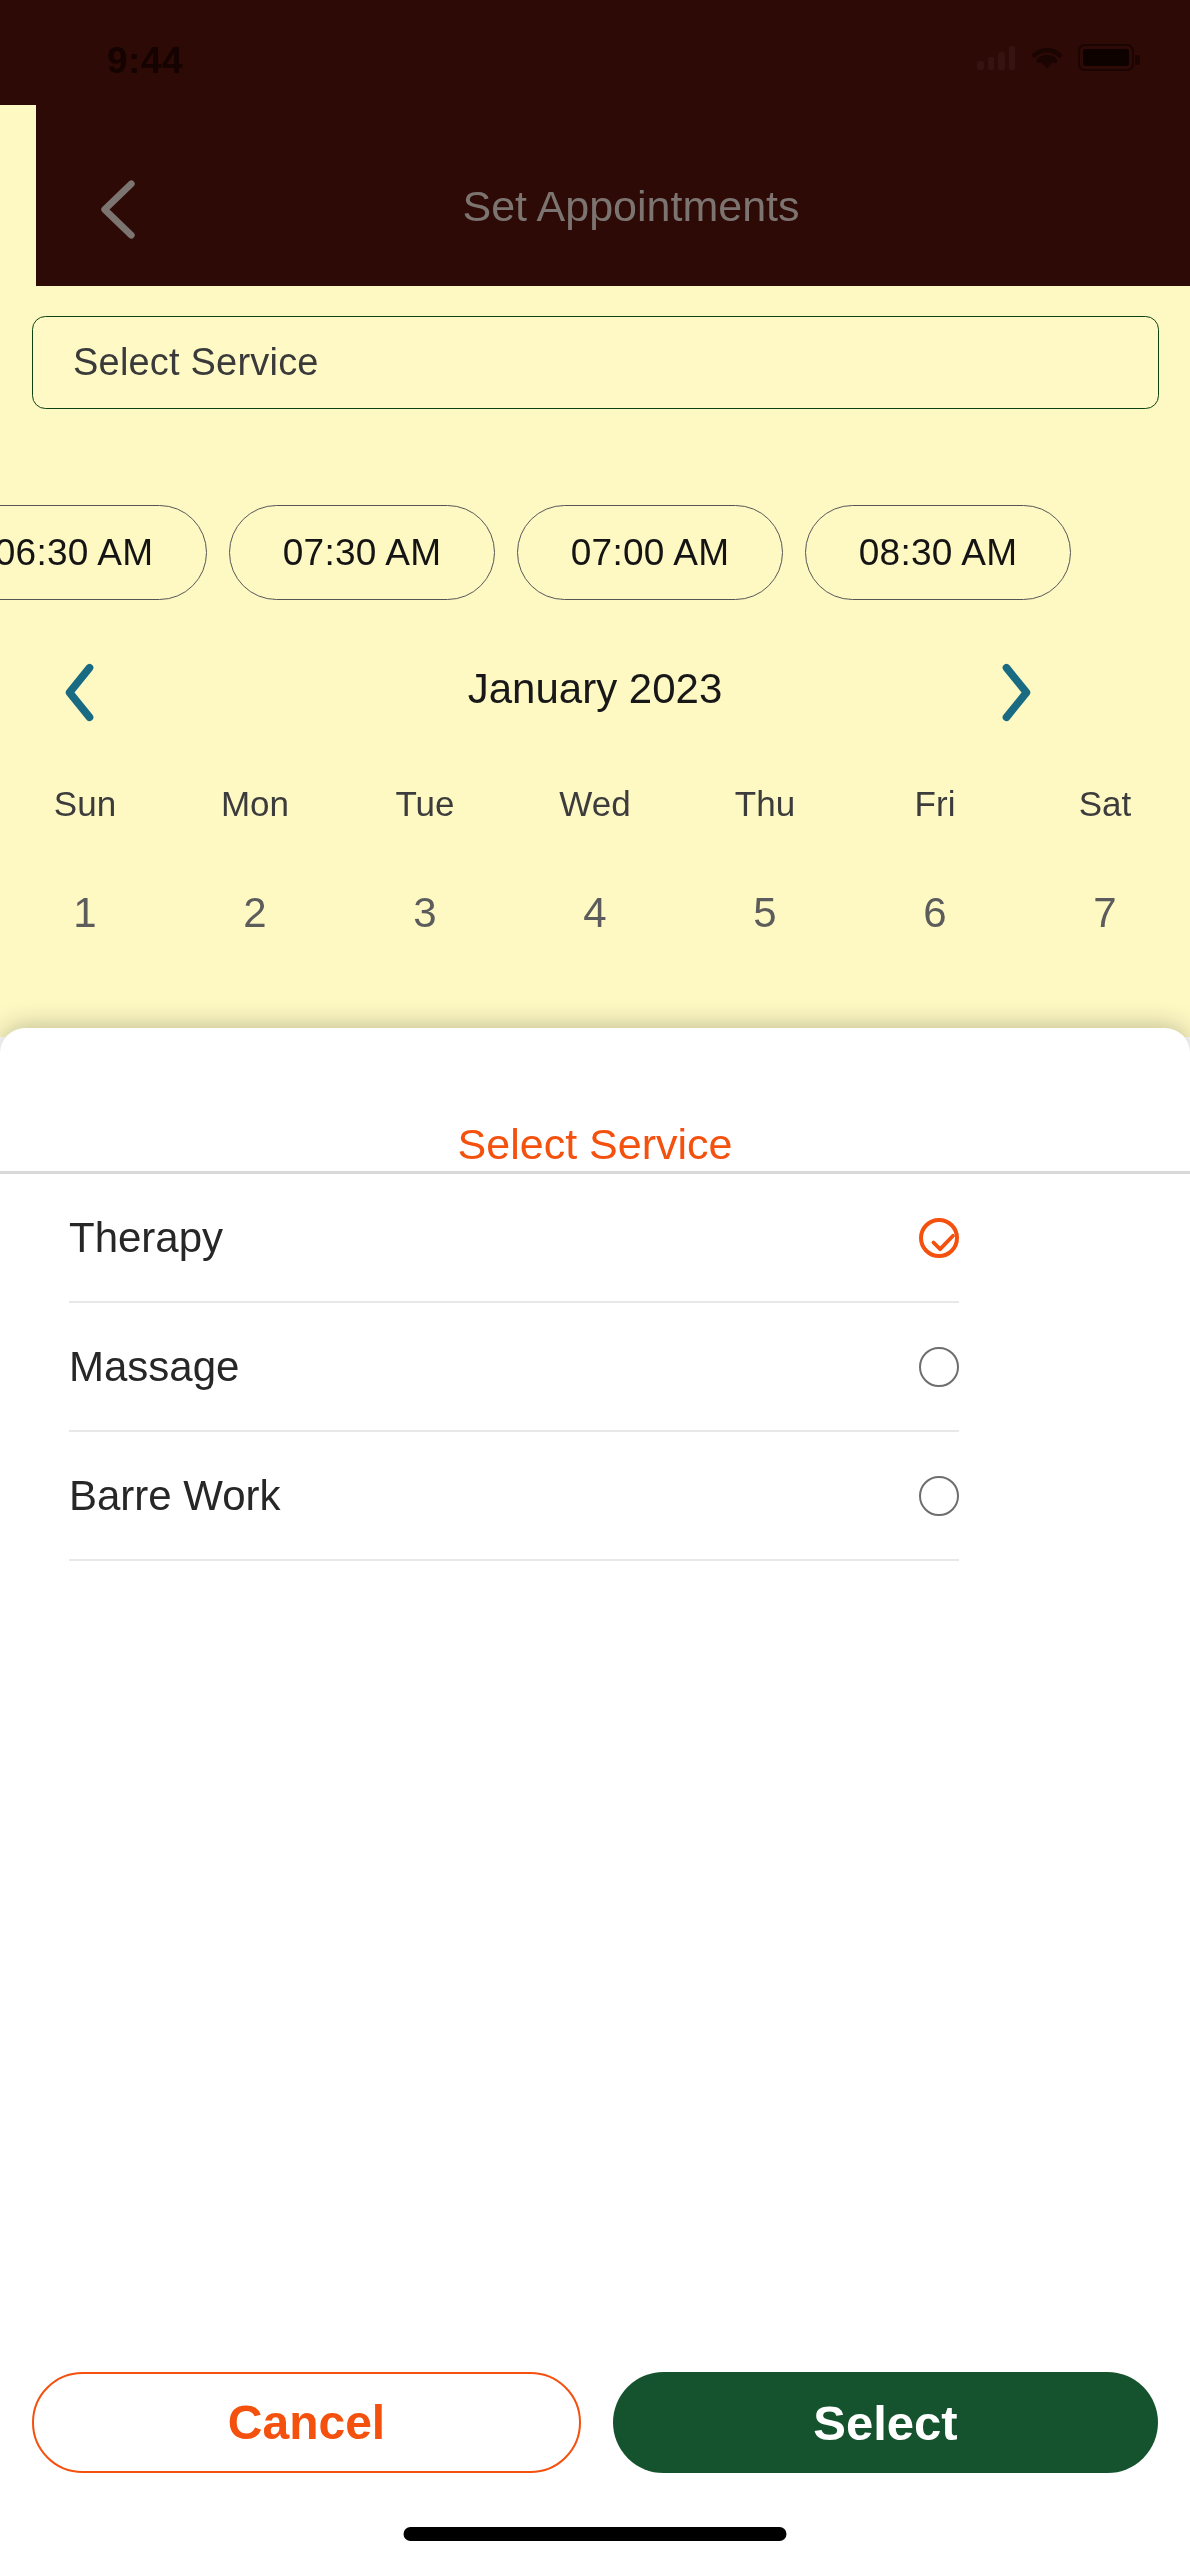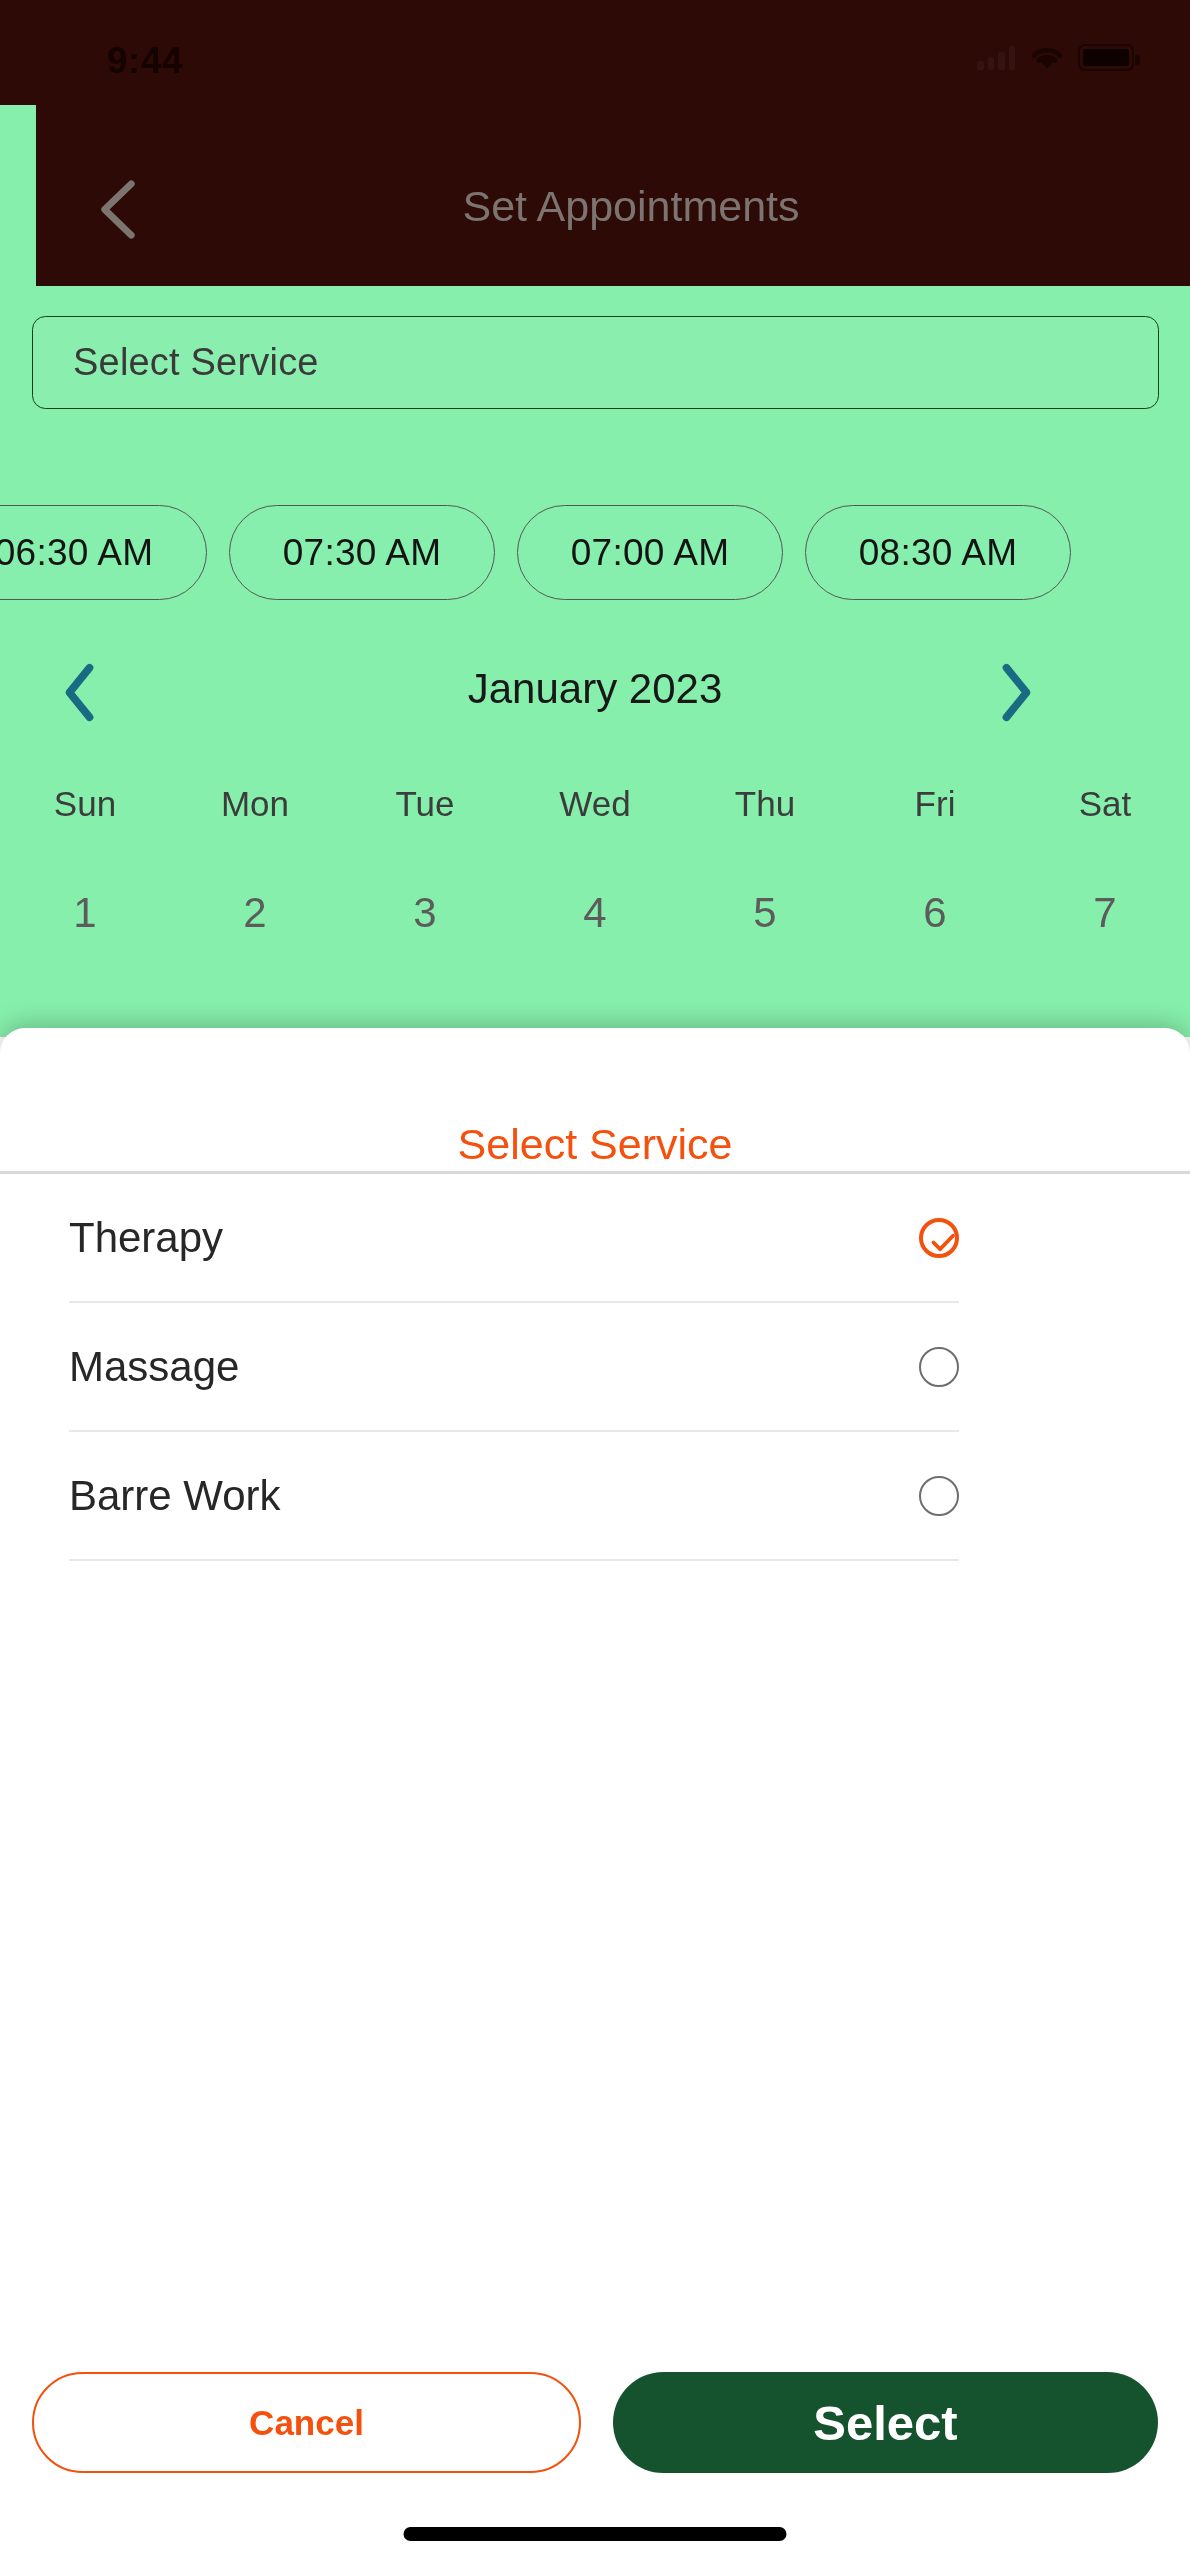--- a/index.html
+++ b/index.html
@@ -7,21 +7,21 @@
   body {
     font-family:"Liberation Sans", sans-serif;
     background:#ffffff;
     overflow:hidden;
     position:relative;
   }
 
   
   #bg-screen {
     position:absolute; left:0; top:0; width:1190px; height:1037px;
-    background:#86efac;
+    background:#fef9c3;
     overflow:hidden;
   }
 
   
   #status-bar {
     position:absolute; left:0; top:0; width:1190px; height:105px;
     background:#2d0a05;
   }
   #status-time {
     position:absolute; left:107px; top:40px;
@@ -152,21 +152,21 @@
   .radio.checked svg { position:absolute; left:-1px; top:-1px; }
 
   
   #sheet-actions {
     position:absolute; left:0; bottom:103px; width:1190px; height:101px;
     display:flex; align-items:center; padding:0 32px; gap:32px;
   }
   #btn-cancel {
     flex:1 1 0; height:100%;
     border:2.9px solid #f4500e; border-radius:58px; background:#ffffff;
-    color:#f4500e; font-size:35px; font-weight:700;
+    color:#f4500e; font-size:48px; font-weight:700;
     display:flex; align-items:center; justify-content:center;
   }
   #btn-select {
     flex:1 1 0; height:100%;
     border:none; border-radius:58px; background:#14532d;
     color:#ffffff; font-size:49px; font-weight:700;
     display:flex; align-items:center; justify-content:center;
   }
 
   #home-indicator {

